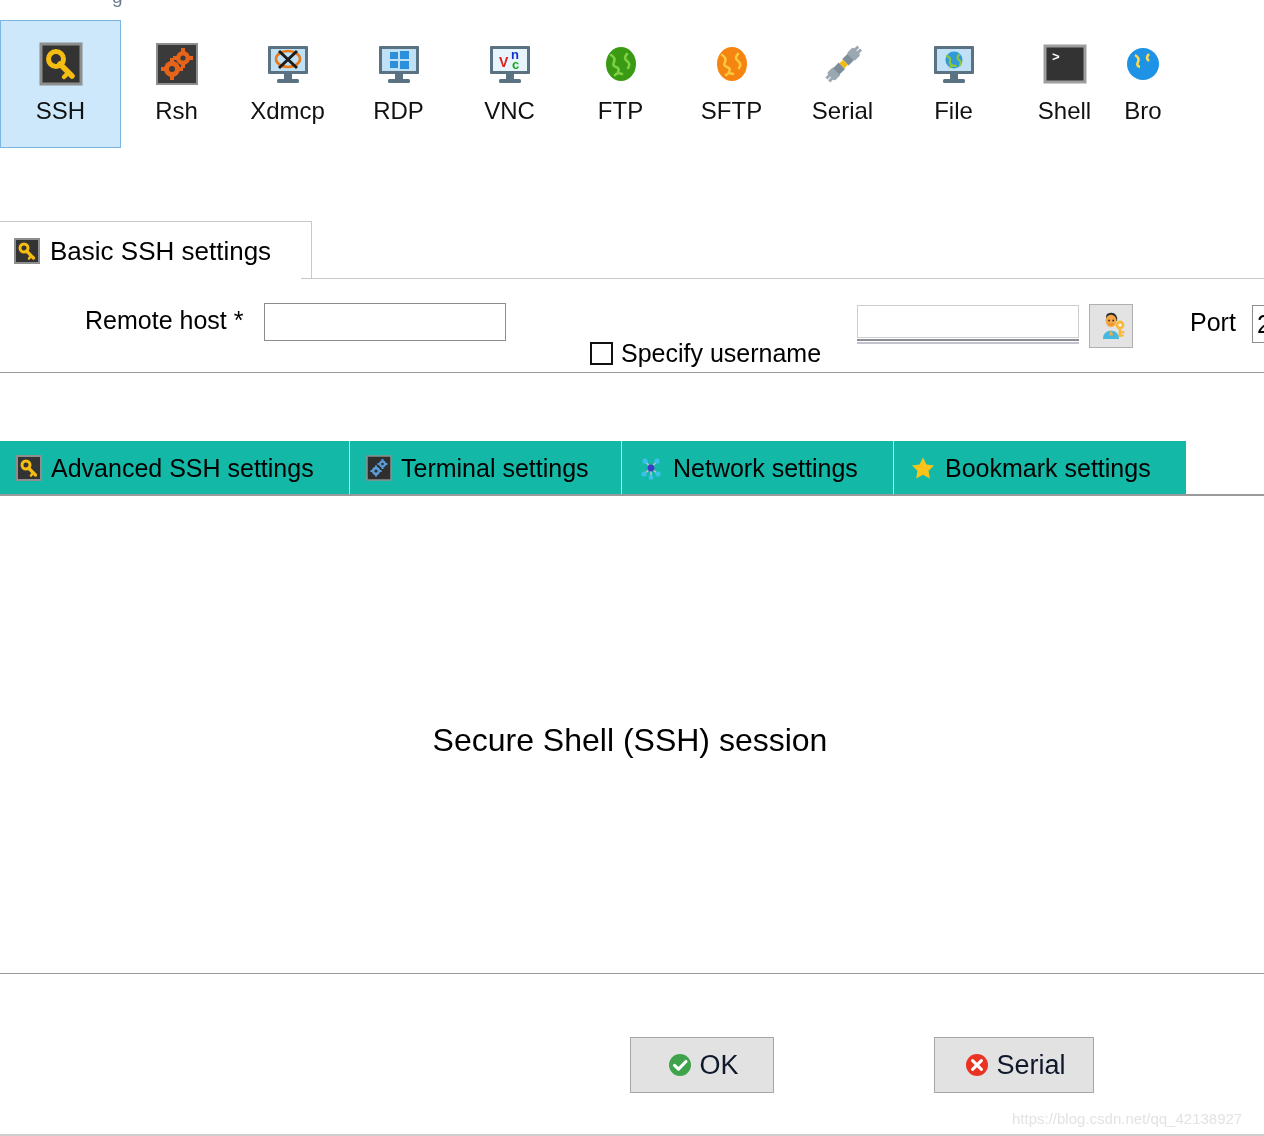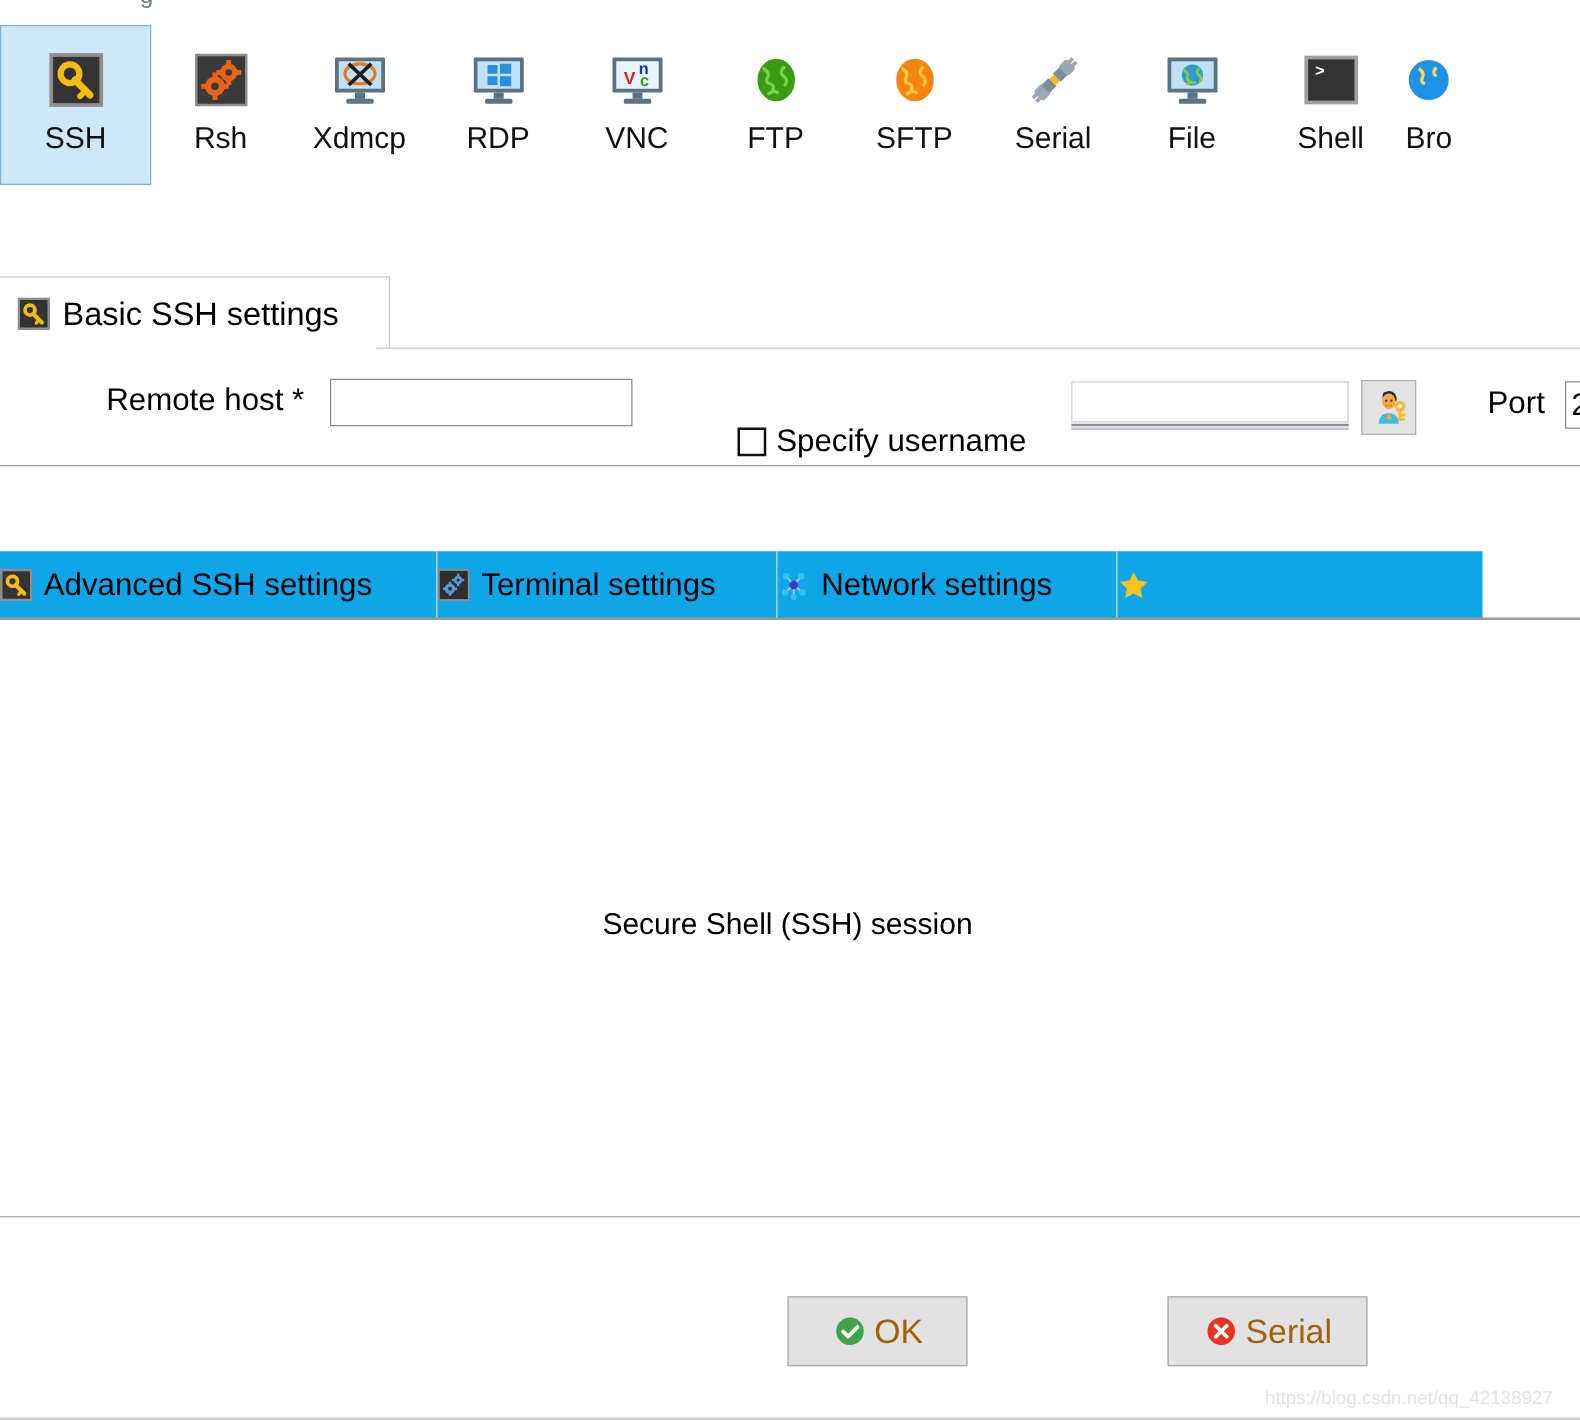--- a/index.html
+++ b/index.html
@@ -222,25 +222,25 @@
   
   .subtabs {
     position: absolute;
     left: 0;
     top: 441px;
     height: 54px;
     display: flex;
     align-items: stretch;
   }
   .subtab {
-    background: #0ea5e9;
+    background: #14b8a6;
     border-right: 1px solid #dcdcdc;
     display: flex;
     align-items: center;
-    padding: 0 18px 0 0;
+    padding: 0 18px 0 16px;
     cursor: pointer;
     box-sizing: border-box;
   }
   .subtab-icon { width: 26px; height: 26px; margin-right: 9px; flex: 0 0 auto; }
   .subtab-text { font-size: 25px; line-height: 29px; white-space: nowrap; }
   .subtabs-baseline {
     position: absolute;
     left: 0;
     top: 494px;
     width: 1264px;
@@ -256,21 +256,21 @@
     width: 1264px;
     height: 477px;
     background: #ffffff;
   }
   .content-caption {
     position: absolute;
     left: 0;
     top: 228px;
     width: 1260px;
     text-align: center;
-    font-size: 24px;
+    font-size: 32px;
     line-height: 32px;
   }
   .content-divider {
     position: absolute;
     left: 0;
     top: 973px;
     width: 1264px;
     height: 1px;
     background: #9a9a9a;
   }
@@ -290,21 +290,21 @@
     height: 56px;
     box-sizing: border-box;
     background: #e2e2e2;
     border: 1px solid #a6a6a6;
     display: flex;
     align-items: center;
     justify-content: center;
     gap: 4px;
     font-family: "Liberation Sans", sans-serif;
     font-size: 27px;
-    color: #a16207;
+    color: #0f172a;
     cursor: pointer;
     padding: 0;
   }
   .btn-ok { left: 630px; width: 144px; }
   .btn-cancel { left: 934px; width: 160px; }
   .btn-icon { width: 30px; height: 30px; flex: 0 0 auto; }
 
   .watermark {
     position: absolute;
     left: 1012px;
@@ -599,20 +599,21 @@
     </span>
     <span class="subtab-text">Network settings</span>
   </div>
 
   <div class="subtab" style="width:292px;border-right:none;">
     <span class="subtab-icon">
       <svg viewBox="0 0 26 26" width="26" height="26">
         <path d="M13 2.5 L16.4 9.4 L24 10.5 L18.5 15.8 L19.8 23.4 L13 19.8 L6.2 23.4 L7.5 15.8 L2 10.5 L9.6 9.4 Z" fill="#fcc419"></path>
       </svg>
     </span>
+    <span class="subtab-text">Bookmark settings</span>
   </div>
 
 </div>
 <div class="subtabs-baseline"></div>
 
 <div class="content-area">
   <div class="content-caption">Secure Shell (SSH) session</div>
 </div>
 <div class="content-divider"></div>
 

